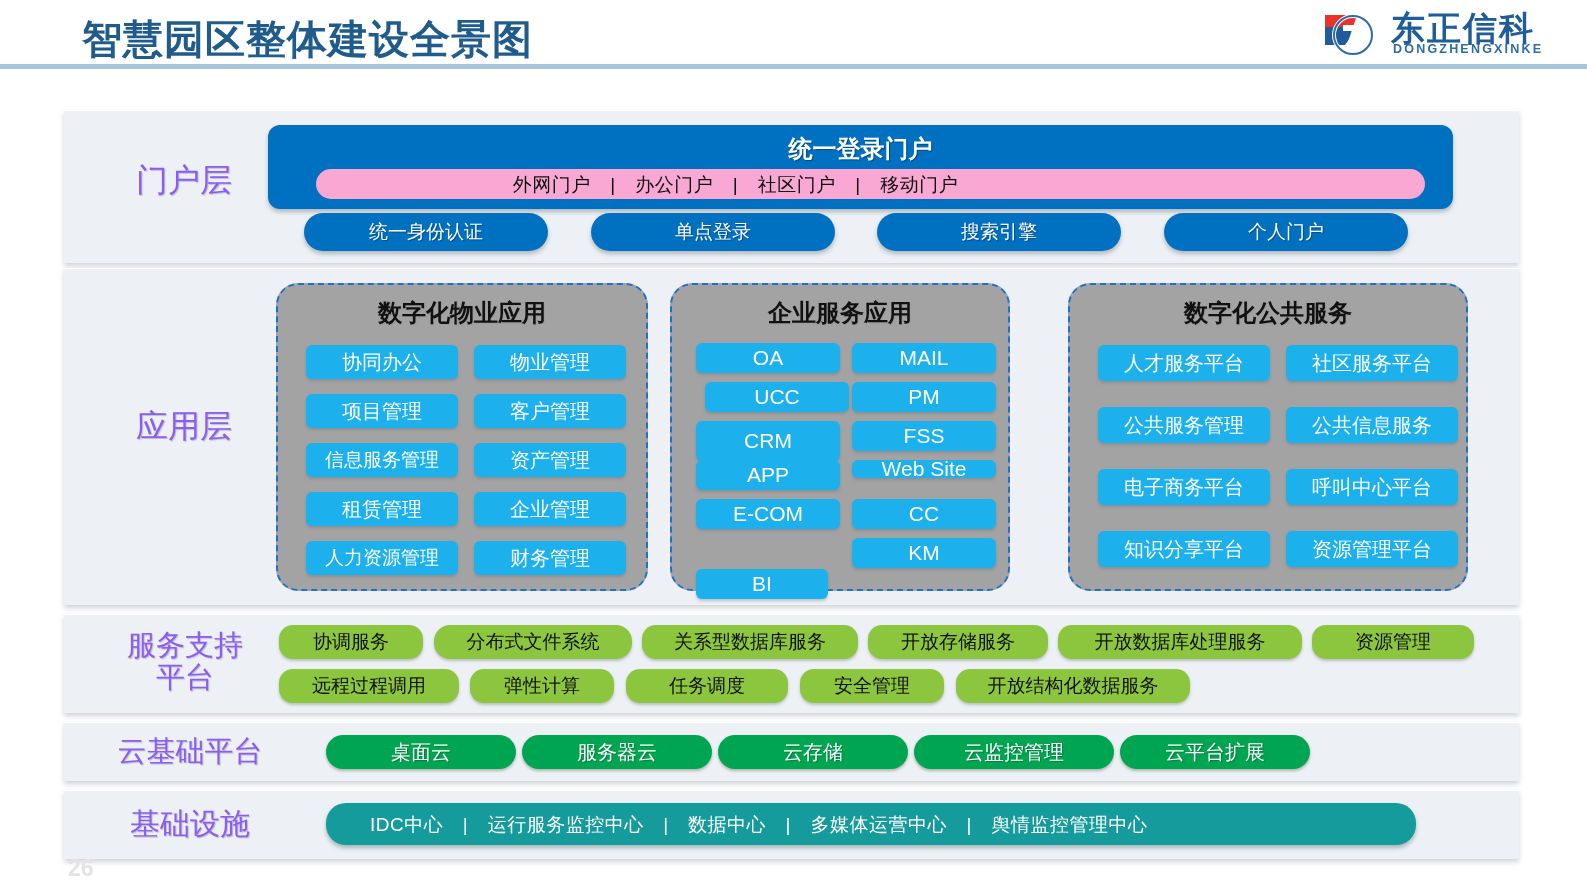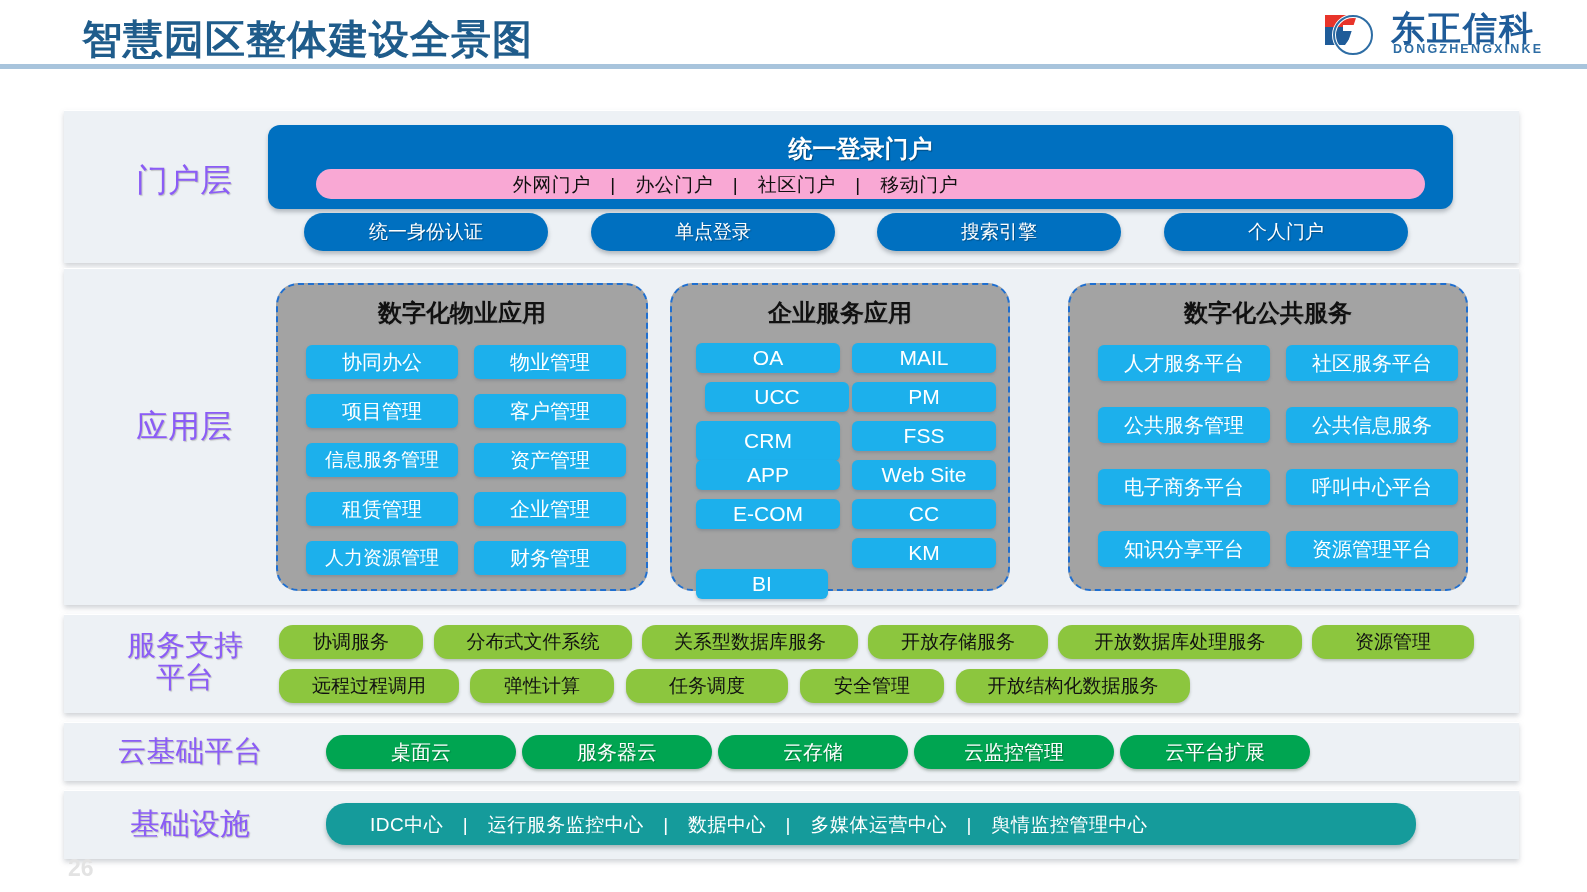--- a/index.html
+++ b/index.html
@@ -206,21 +206,21 @@
 
   <div class="app-group" style="left:606px;top:14px;width:340px;height:308px;">
     <div class="app-group-title">企业服务应用</div>
     <div class="app-chip" style="left:24px;top:58px;width:144px;height:30px;font-size:21px;">OA</div>
     <div class="app-chip" style="left:180px;top:58px;width:144px;height:30px;font-size:21px;">MAIL</div>
     <div class="app-chip" style="left:24px;top:97px;width:144px;height:30px;font-size:21px;margin-left:9px;">UCC</div>
     <div class="app-chip" style="left:180px;top:97px;width:144px;height:30px;font-size:21px;">PM</div>
     <div class="app-chip" style="left:24px;top:136px;width:144px;height:40px;font-size:21px;">CRM</div>
     <div class="app-chip" style="left:180px;top:136px;width:144px;height:30px;font-size:21px;">FSS</div>
     <div class="app-chip" style="left:24px;top:175px;width:144px;height:30px;font-size:21px;">APP</div>
-    <div class="app-chip" style="left:180px;top:175px;width:144px;height:30px;font-size:21px;">Web Site</div>
+    <div class="app-chip" style="left:180px;top:175px;width:144px;height:18px;font-size:21px;">Web Site</div>
     <div class="app-chip" style="left:24px;top:214px;width:144px;height:30px;font-size:21px;">E-COM</div>
     <div class="app-chip" style="left:180px;top:214px;width:144px;height:30px;font-size:21px;">CC</div>
     <div class="app-chip" style="left:24px;top:253px;width:132px;height:30px;font-size:21px;margin-top:31px;">BI</div>
     <div class="app-chip" style="left:180px;top:253px;width:144px;height:30px;font-size:21px;">KM</div>
   </div>
 
   <div class="app-group" style="left:1004px;top:14px;width:400px;height:308px;">
     <div class="app-group-title">数字化公共服务</div>
     <div class="app-chip" style="left:28px;top:60px;width:172px;height:36px;font-size:20px;">人才服务平台</div>
     <div class="app-chip" style="left:216px;top:60px;width:172px;height:36px;font-size:20px;">社区服务平台</div>
@@ -233,21 +233,21 @@
   </div>
 </div>
 
 <div class="band" style="left:64px;top:614px;width:1455px;height:98px;">
   <div class="band-label" style="left:26px;top:14px;width:190px;font-size:29px;">
     <div>服务支持</div>
     <div>平台</div>
   </div>
 
   <div class="svc-chip" style="left:215px;top:10px;width:144px;height:34px;">协调服务</div>
-  <div class="svc-chip" style="left:370px;top:10px;width:198px;height:34px;">分布式文件系统</div>
+  <div class="svc-chip" style="left:370px;top:10px;width:198px;height:34px;border-radius:16px;">分布式文件系统</div>
   <div class="svc-chip" style="left:578px;top:10px;width:216px;height:34px;">关系型数据库服务</div>
   <div class="svc-chip" style="left:804px;top:10px;width:180px;height:34px;">开放存储服务</div>
   <div class="svc-chip" style="left:994px;top:10px;width:244px;height:34px;">开放数据库处理服务</div>
   <div class="svc-chip" style="left:1248px;top:10px;width:162px;height:34px;">资源管理</div>
 
   <div class="svc-chip" style="left:215px;top:54px;width:180px;height:34px;">远程过程调用</div>
   <div class="svc-chip" style="left:406px;top:54px;width:144px;height:34px;">弹性计算</div>
   <div class="svc-chip" style="left:562px;top:54px;width:162px;height:34px;">任务调度</div>
   <div class="svc-chip" style="left:736px;top:54px;width:144px;height:34px;">安全管理</div>
   <div class="svc-chip" style="left:892px;top:54px;width:234px;height:34px;">开放结构化数据服务</div>

